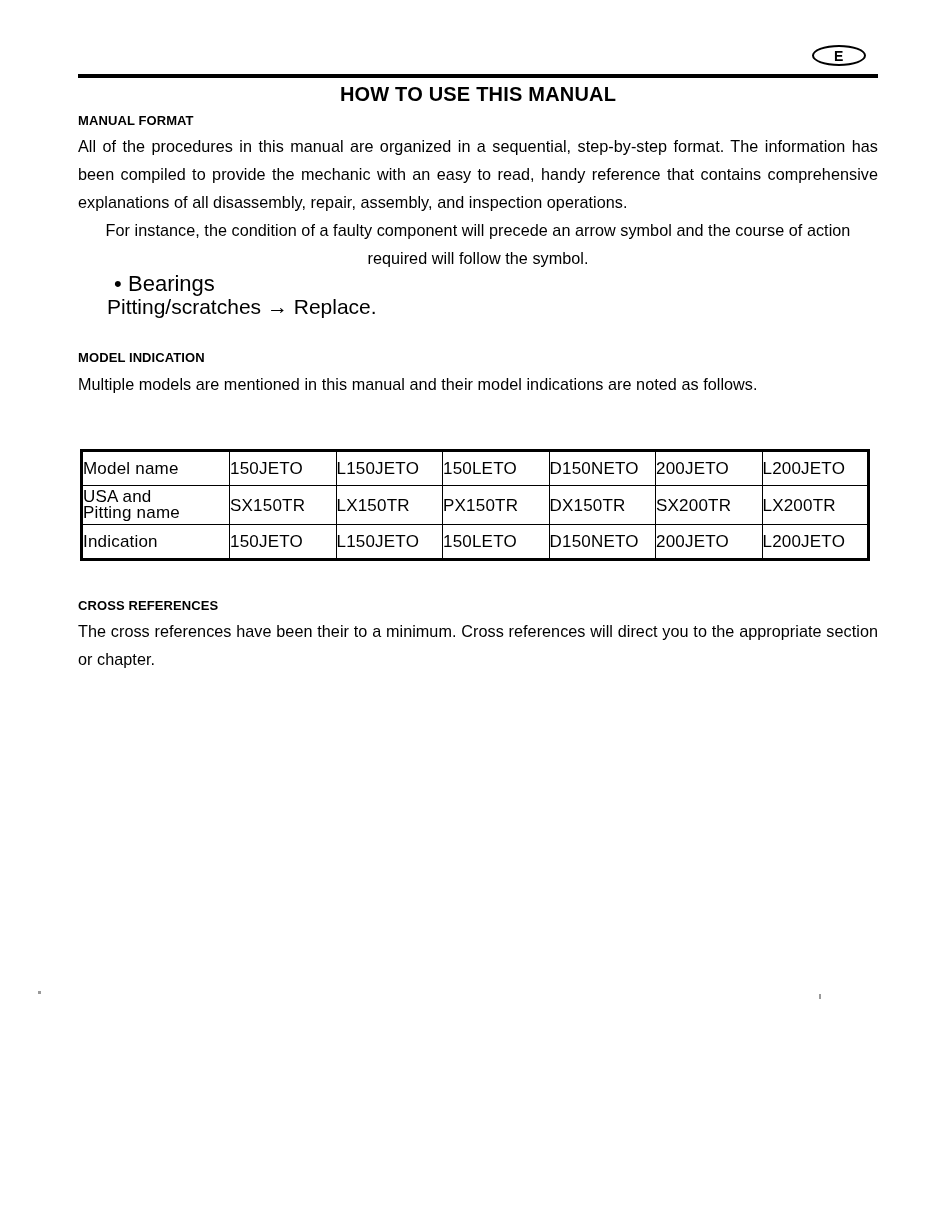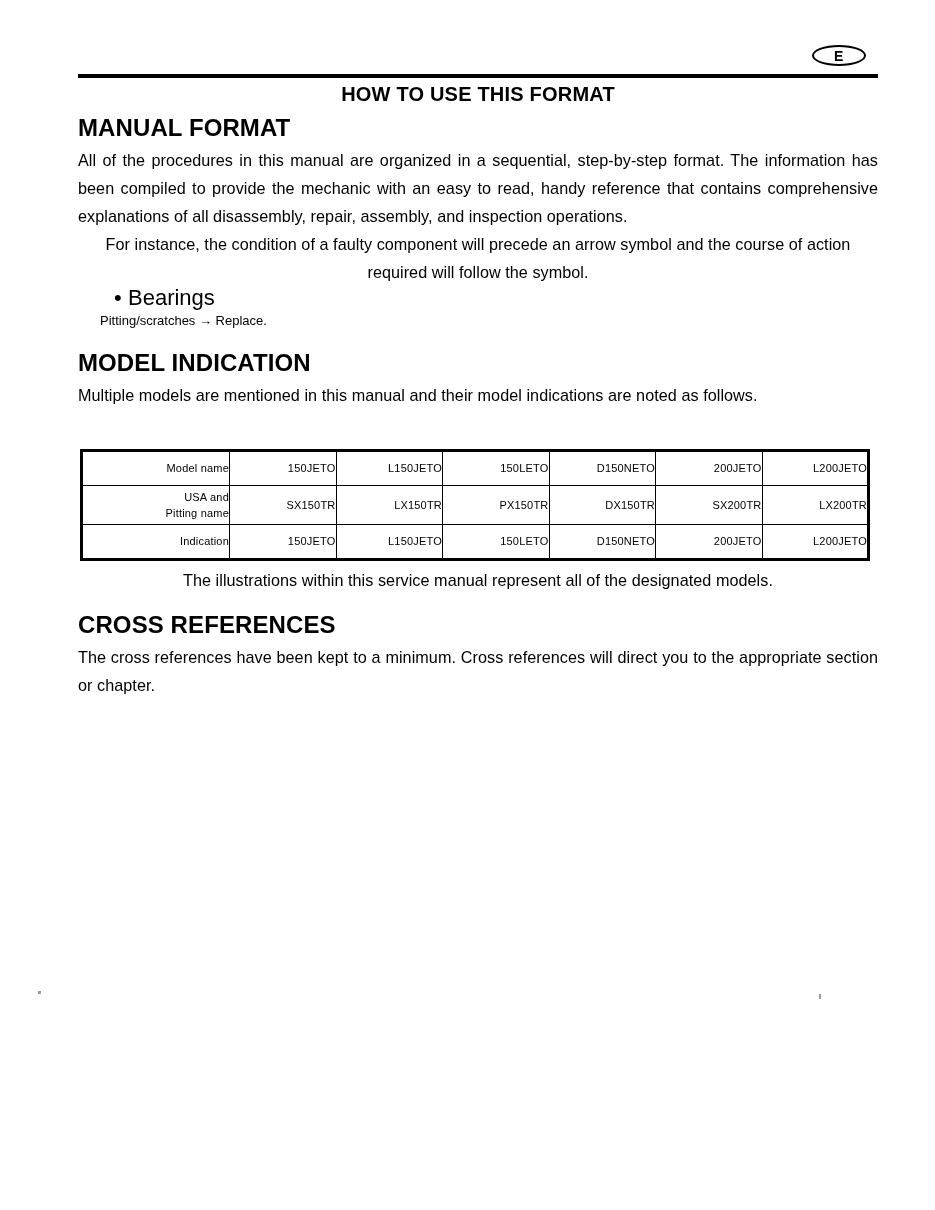--- a/index.html
+++ b/index.html
@@ -58,28 +58,28 @@
   .doc-title {
     text-align: center;
     font-size: 20px;
     font-weight: bold;
     letter-spacing: 0.2px;
     margin: 0 0 6px 0;
     line-height: 1.25;
   }
 
   h2.section-heading {
-    font-size: 24px;
+    font-size: 13px;
     font-weight: bold;
     letter-spacing: 0.1px;
     margin: 0 0 3px 0;
     line-height: 1.25;
   }
   h2.section-heading.spaced {
-    margin-top: 16px;
+    margin-top: 32px;
   }
 
   p.body-text {
     font-size: 16.2px;
     line-height: 28px;
     margin: 0;
     text-align: justify;
     text-justify: inter-word;
     letter-spacing: 0.05px;
   }
@@ -94,44 +94,44 @@
     font-size: 22px;
     line-height: 22.6px;
     margin-left: 36px;
     white-space: nowrap;
   }
   .bullet-line .dot {
     display: inline-block;
     width: 14px;
   }
   .bullet-sub {
-    font-size: 13px;
+    font-size: 21px;
     line-height: 22.6px;
-    margin-left: 22px;
+    margin-left: 29px;
     white-space: nowrap;
   }
 
   
   .model-table-wrap {
     position: absolute;
     left: 80px;
     top: 449px;
     width: 790px;
   }
   table.model-table {
     border-collapse: collapse;
     width: 790px;
     table-layout: fixed;
     border: 3px solid #000;
   }
   table.model-table td {
     border: 1px solid #000;
-    text-align: right;
+    text-align: left;
     vertical-align: middle;
-    font-size: 11px;
+    font-size: 17px;
     line-height: 15px;
     padding: 0;
     height: 33px;
     letter-spacing: 0.2px;
   }
   table.model-table td.rowlabel {
     width: 146px;
     font-weight: normal;
   }
   table.model-table tr.tall td {
@@ -166,21 +166,21 @@
 <div class="page">
 
   <div class="lang-badge">
     <span>E</span>
   </div>
 
   <div class="header-rule"></div>
 
   <div class="content">
 
-    <div class="doc-title">HOW TO USE THIS FORMAT</div>
+    <div class="doc-title">HOW TO USE THIS MANUAL</div>
 
     <h2 class="section-heading">MANUAL FORMAT</h2>
     <p class="body-text">All of the procedures in this manual are organized in a sequential, step-by-step format. The information has been compiled to provide the mechanic with an easy to read, handy reference that contains comprehensive explanations of all disassembly, repair, assembly, and inspection operations.</p>
     <p class="body-text flush">For instance, the condition of a faulty component will precede an arrow symbol and the course of action required will follow the symbol.</p>
 
     <div class="bullet-block">
       <div class="bullet-line"><span class="dot">•</span><span>Bearings</span></div>
       <div class="bullet-sub">Pitting/scratches → Replace.</div>
     </div>
 
@@ -221,22 +221,21 @@
           <td>150LETO</td>
           <td>D150NETO</td>
           <td>200JETO</td>
           <td>L200JETO</td>
         </tr>
       </tbody>
     </table>
   </div>
 
   <div class="content" style="top:566px;">
-    <p class="body-text flush">The illustrations within this service manual represent all of the designated models.</p>
 
     <h2 class="section-heading spaced">CROSS REFERENCES</h2>
-    <p class="body-text">The cross references have been kept to a minimum. Cross references will direct you to the appropriate section or chapter.</p>
+    <p class="body-text">The cross references have been their to a minimum. Cross references will direct you to the appropriate section or chapter.</p>
   </div>
 
   <div class="speckle s1"></div>
   <div class="speckle s2"></div>
 
 </div>
 
 </body></html>

